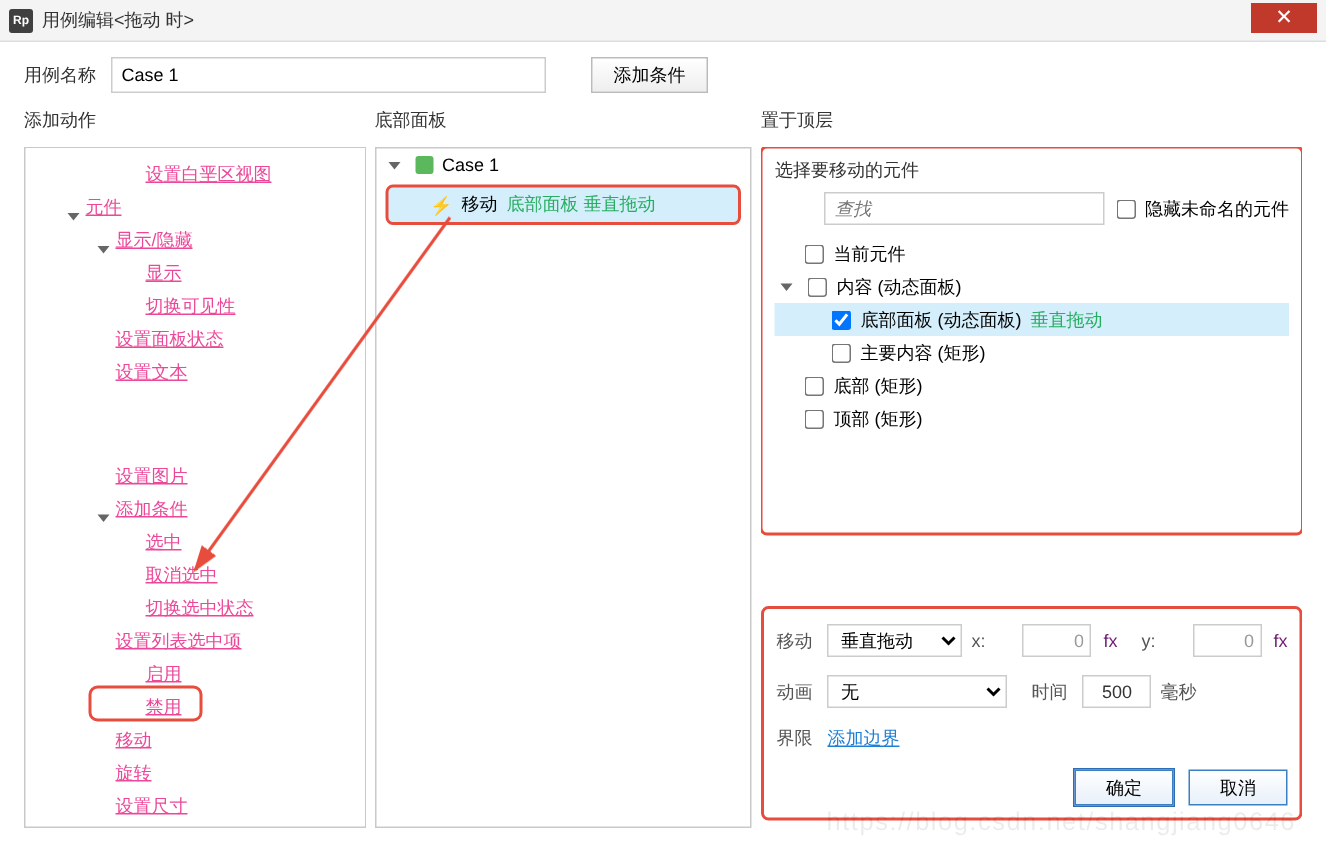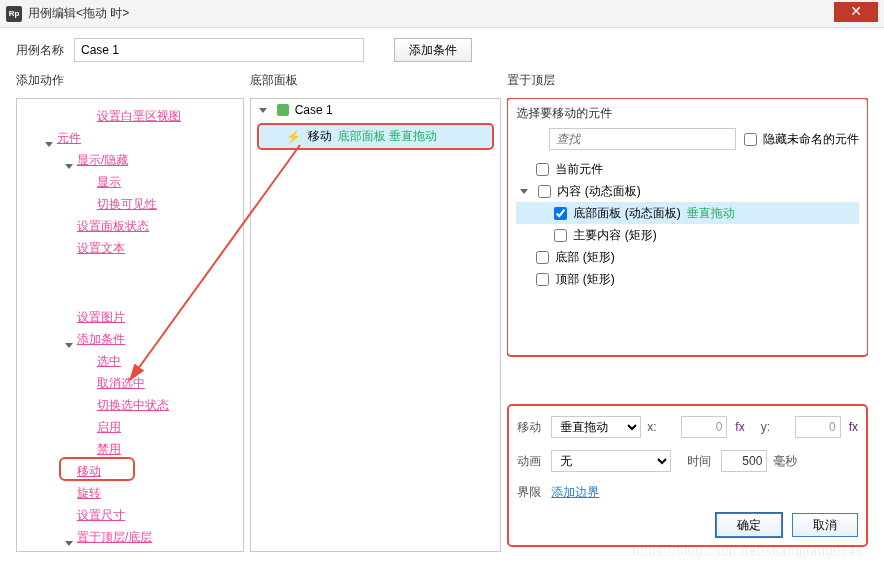--- a/index.html
+++ b/index.html
@@ -44,21 +44,21 @@
 .cfg-bottom { border: 2px solid #e74c3c; border-radius: 5px; margin: 48px 0 0; padding: 10px 8px 8px; }
 .form-row { display: flex; align-items: center; gap: 6px; margin-bottom: 12px; color: #555; }
 .form-row label { min-width: 28px; }
 select, .num-input { height: 22px; border: 1px solid #ccc; padding: 0 4px; background: #fff; }
 .num-input { width: 46px; color: #999; text-align: right; }
 .fx { color: #701a75; margin-left: 2px; margin-right: 10px; }
 .link { color: #1e7fd6; text-decoration: underline; cursor: pointer; }
 .btn-row { display: flex; justify-content: flex-end; gap: 10px; margin-top: 8px; }
 .btn { height: 24px; padding: 0 20px; border: 1px solid #3b7fc4; background: linear-gradient(#fff,#e8f0fa); cursor: pointer; }
 .btn.ok { outline: 1px solid #2e6db3; }
-.watermark { position: absolute; right: 20px; bottom: 20px; color: rgba(0,0,0,0.08); font-size: 12px; letter-spacing: 1px; pointer-events: none; }
+.watermark { position: absolute; right: 20px; bottom: 20px; color: rgba(0,0,0,0.08); font-size: 17px; letter-spacing: 1px; pointer-events: none; }
 </style>
 </head>
 <body>
 
 <div class="titlebar">
   <div class="app-icon">Rp</div>
   <div class="titlebar-title">用例编辑&lt;拖动 时&gt;</div>
   <div class="close-btn">✕</div>
 </div>
 
@@ -114,20 +114,24 @@
             <span class="caret caret-none"></span>
             <span>选中</span>
           </div>
           <div class="tree-item" style="padding-left: 68px;">
             <span class="caret caret-none"></span>
             <span>取消选中</span>
           </div>
           <div class="tree-item" style="padding-left: 68px;">
             <span class="caret caret-none"></span>
             <span>切换选中状态</span>
+          </div>
+          <div class="tree-item" style="padding-left: 48px;">
+            <span class="caret caret-none"></span>
+            <span>设置列表选中项</span>
           </div>
           <div class="tree-item" style="padding-left: 68px;">
             <span class="caret caret-none"></span>
             <span>启用</span>
           </div>
           <div class="tree-item" style="padding-left: 68px;">
             <span class="caret caret-none"></span>
             <span>禁用</span>
           </div>
           <div class="tree-item" style="padding-left: 48px;">
@@ -222,21 +226,21 @@
           <input class="num-input" disabled="" value="0" style="">
           <span class="fx">fx</span>
           <label>y:</label>
           <input class="num-input" disabled="" value="0" style="">
           <span class="fx" style="margin-right:0">fx</span>
         </div>
         <div class="form-row">
           <label>动画</label>
           <select style="width:120px"><option>无</option></select>
           <label style="margin-left:10px">时间</label>
-          <input class="num-input" style="color: rgb(51, 51, 51); text-align: right;" value="500">
+          <input class="num-input" style="color: rgb(51, 51, 51); text-align: center;" value="500">
           <span>毫秒</span>
         </div>
         <div class="form-row">
           <label>界限</label>
           <span class="link">添加边界</span>
         </div>
         <div class="btn-row">
           <button class="btn ok">确定</button>
           <button class="btn">取消</button>
         </div>

